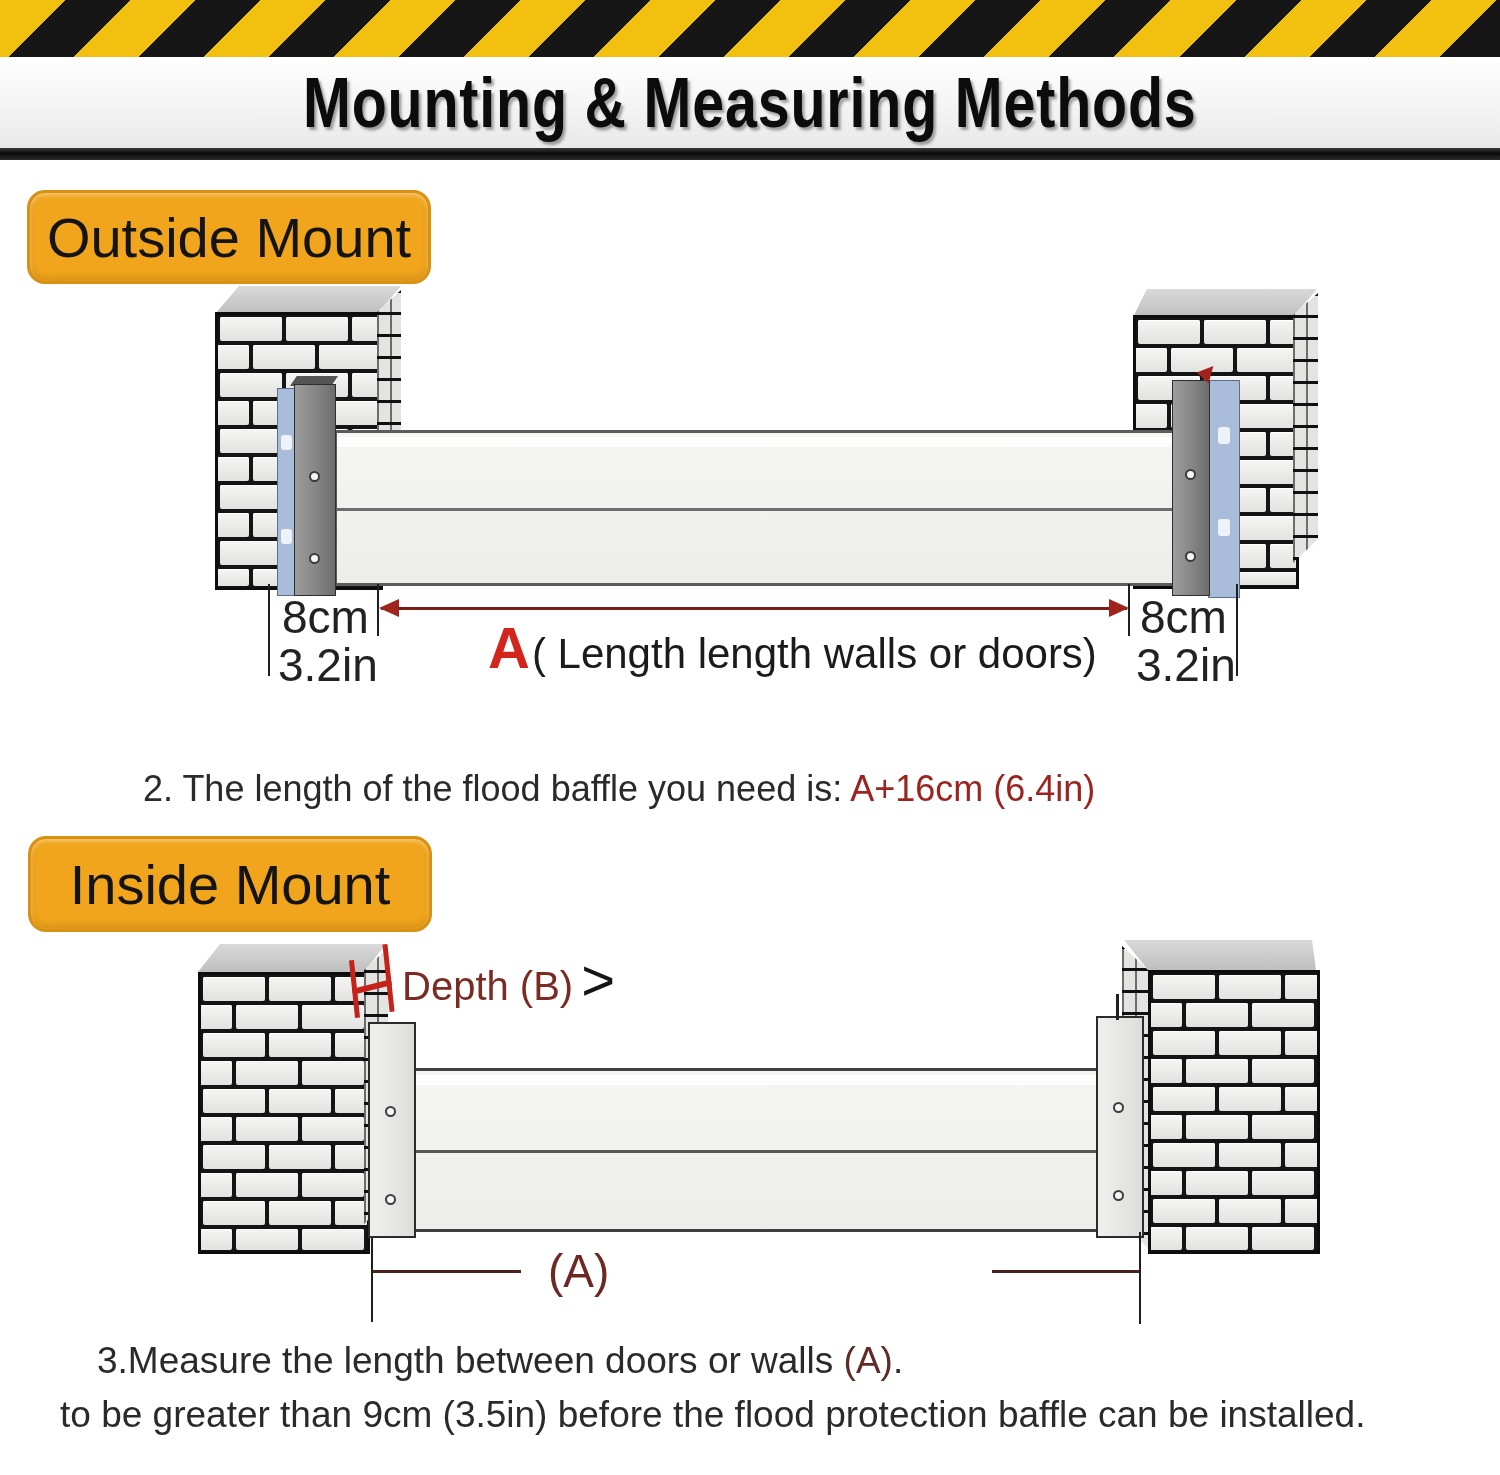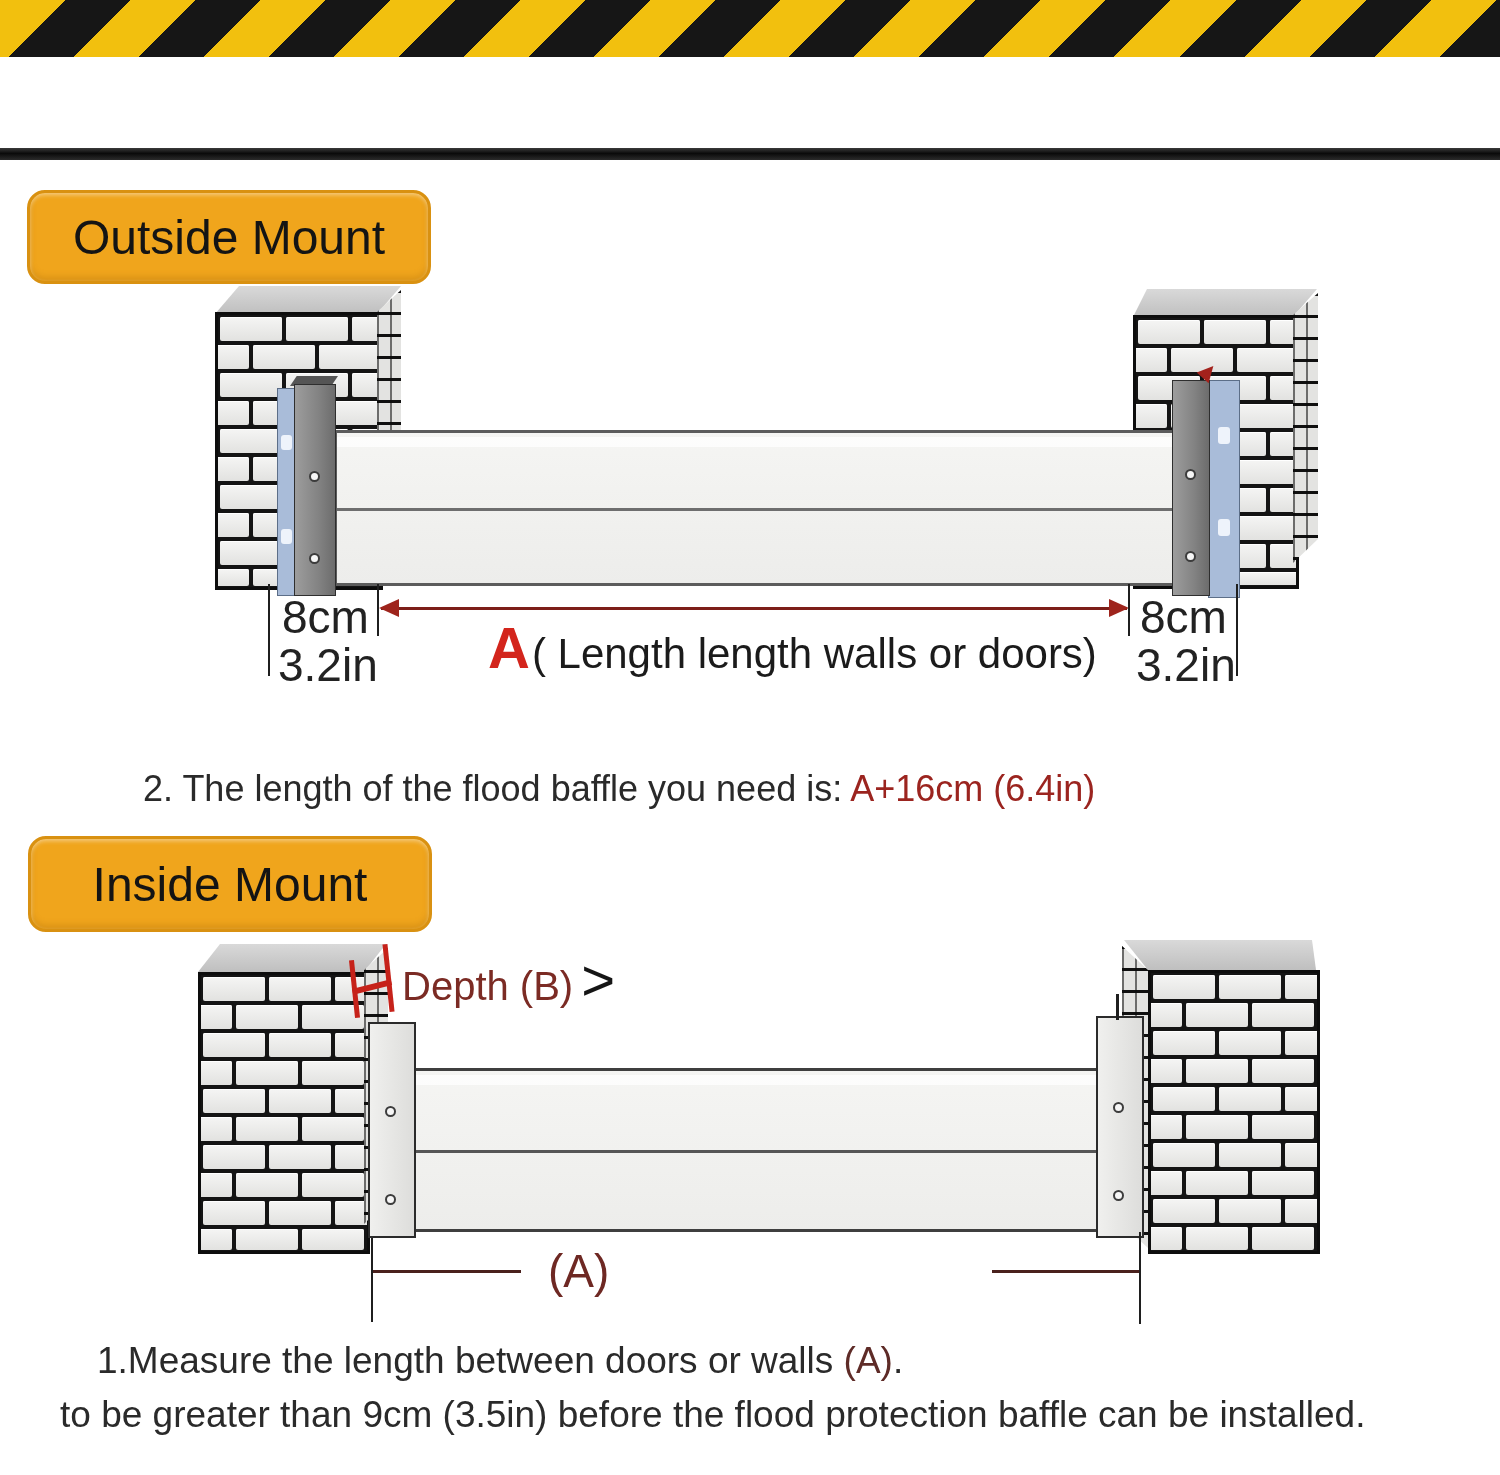--- a/index.html
+++ b/index.html
@@ -15,21 +15,21 @@
   .title-band .title{font-size:70px;font-weight:bold;color:#0c0c0c;letter-spacing:1px;
     transform:scaleX(.82);transform-origin:center;
     text-shadow:3px 3px 3px rgba(90,90,90,.55);white-space:nowrap;}
   .under-bar{position:absolute;left:0;top:148px;width:1500px;height:12px;
     background:linear-gradient(180deg,#3a3a3a,#0a0a0a 45%,#2b2b2b);}
 
   
   .section-label{position:absolute;width:398px;background:#f0a51c;border:3px solid #d99111;
     border-radius:18px;display:flex;align-items:center;justify-content:center;
     box-shadow:inset 0 2px 4px rgba(255,255,255,.45), inset 0 -4px 6px rgba(150,90,0,.25);}
-  .section-label span{font-size:48px;color:#141414;white-space:nowrap;}
+  .section-label span{font-size:56px;color:#141414;white-space:nowrap;}
   #label-outside{left:27px;top:190px;height:88px;}
   #label-inside{left:28px;top:836px;height:90px;}
 
   
   .brick-face{position:absolute;background:#141414;border:3px solid #0d0d0d;overflow:hidden;z-index:1;}
   .brick{position:absolute;background:linear-gradient(180deg,#f5f5f4,#e2e2e0);
     box-shadow:inset 0 1px 0 #ffffff;border-radius:2px;}
   .top-face{position:absolute;background:linear-gradient(180deg,#d9d9d9,#bfbfbf);z-index:1;}
   .side-face{position:absolute;z-index:1;
     background:
@@ -86,20 +86,23 @@
   .step-block{position:absolute;font-size:37px;color:#2a2a2a;z-index:9;line-height:1.16;}
   .step-block .l1{padding-left:50px;white-space:nowrap;}
   .step-block .l2{white-space:nowrap;}
 </style>
 </head>
 <body>
 
 <div class="canvas">
 
   <div class="caution-band"></div>
+  <div class="title-band">
+    <div class="title">Mounting &amp; Measuring Methods</div>
+  </div>
   <div class="under-bar"></div>
 
   <div class="section-label" id="label-outside">
     <span>Outside Mount</span>
   </div>
 
   <div class="top-face" style="left:215px;top:286px;width:186px;height:28px;clip-path:polygon(0px 28px,24px 0px,186px 0px,162px 28px);"></div>
   <div class="brick-face" style="left:215px;top:312px;width:162px;height:272px;">
       <div class="brick" style="left: 2px; top: 2px; width: 62px; height: 24px;"></div>
       <div class="brick" style="left: 68px; top: 2px; width: 62px; height: 24px;"></div>
@@ -315,21 +318,21 @@
 
   <div class="vline" style="left:371px;top:1238px;width:2px;height:84px;"></div>
   <div class="hline-red" style="left:373px;top:1270px;width:148px;height:3px;"></div>
   <div class="len-label" style="left:548px;top:1244px;">
     <span class="la">(A)</span>
   </div>
   <div class="hline-red" style="left:992px;top:1270px;width:148px;height:3px;"></div>
   <div class="vline" style="left:1139px;top:1232px;width:2px;height:92px;"></div>
 
   <div class="step" style="left:97px;top:1340px;font-size:37px;">
-    <span>1.Measure the length between doors or walls </span><span class="em-dark">(A)</span><span>.</span>
+    <span>3.Measure the length between doors or walls </span><span class="em-dark">(A)</span><span>.</span>
   </div>
   <div class="step-block" style="left:60px;top:1394px;width:1410px;">
     <div class="l2">
       <span>to be greater than 9cm (3.5in) before the flood protection baffle can be installed.</span>
     </div>
   </div>
 
 </div>
 
 </body></html>

